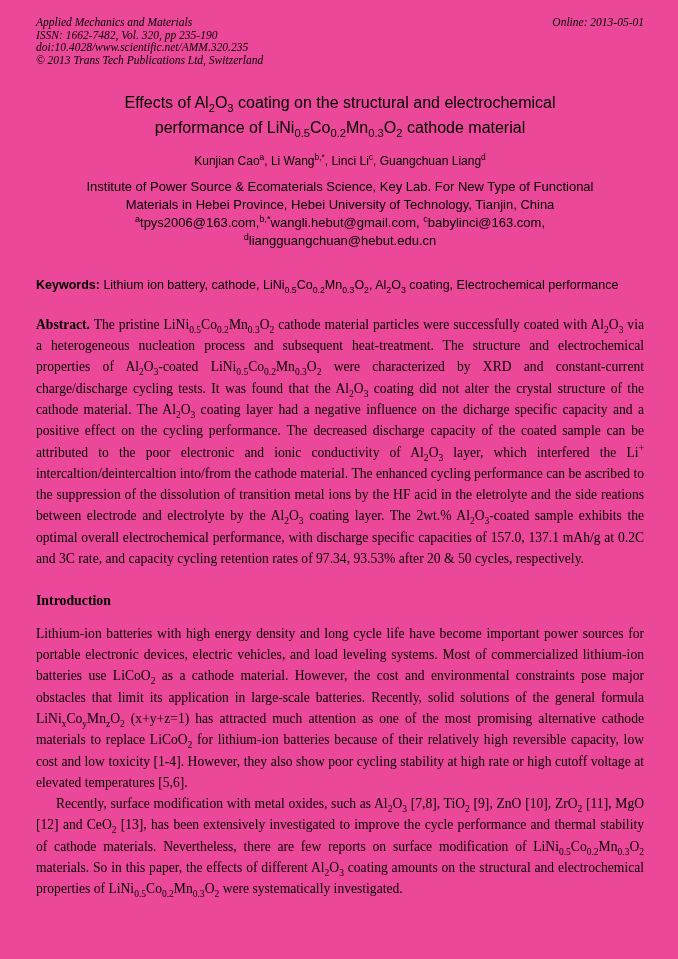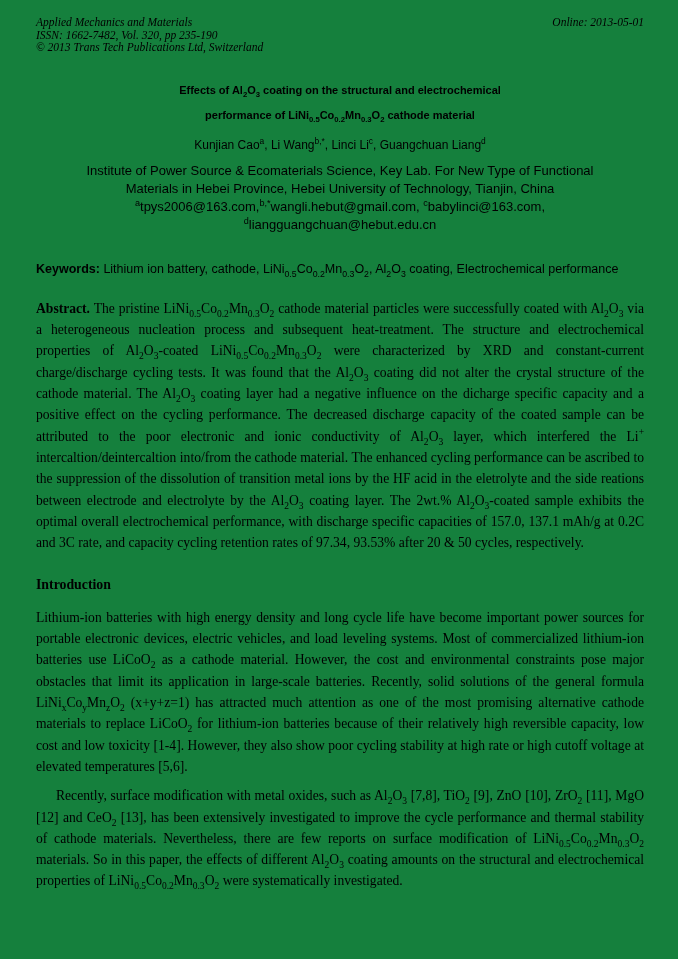--- a/index.html
+++ b/index.html
@@ -1,20 +1,20 @@
 <!DOCTYPE html>
 <html><head>
 <meta charset="utf-8">
 <style>
   html, body { margin: 0; padding: 0; background: #ffffff; }
   .page {
     position: relative;
     width: 678px;
     height: 959px;
-    background: #15803d;
+    background: #ec4899;
     color: #000000;
     box-sizing: border-box;
     padding: 16px 34px 0 36px;
     overflow: hidden;
     font-family: "Liberation Serif", serif;
   }
   
   .header-row {
     display: flex;
     justify-content: space-between;
@@ -24,22 +24,22 @@
     font-size: 11.5px;
     line-height: 12.5px;
   }
   .header-left div { white-space: nowrap; }
   .header-right { white-space: nowrap; }
   
   .title {
     margin-top: 24px;
     text-align: center;
     font-family: "Liberation Sans", sans-serif;
-    font-weight: bold;
-    font-size: 11px;
+    font-weight: normal;
+    font-size: 16px;
     line-height: 25px;
   }
   .authors {
     margin-top: 7px;
     text-align: center;
     font-family: "Liberation Sans", sans-serif;
     font-size: 12px;
     line-height: 20px;
   }
   .affiliation {
@@ -66,35 +66,36 @@
   }
   .abstract { margin-top: 19px; }
   .section-heading {
     margin-top: 21px;
     font-family: "Liberation Serif", serif;
     font-weight: bold;
     font-size: 13.8px;
     line-height: 21px;
   }
   .intro-p1 { margin-top: 4px; }
-  .intro-p2 { text-indent: 20px; margin-top: 8px; }
+  .intro-p2 { text-indent: 20px; margin-top: 0; }
   sub { font-size: 70%; line-height: 0; }
   sup { font-size: 70%; line-height: 0; }
   b { font-weight: bold; }
   p { margin: 0; }
 </style>
 </head>
 <body>
 
 <div class="page">
 
   <div class="header-row">
     <div class="header-left">
       <div>Applied Mechanics and Materials</div>
       <div>ISSN: 1662-7482, Vol. 320, pp 235-190</div>
+      <div>doi:10.4028/www.scientific.net/AMM.320.235</div>
       <div>© 2013 Trans Tech Publications Ltd, Switzerland</div>
     </div>
     <div class="header-right">Online: 2013-05-01</div>
   </div>
 
   <h1 class="title">Effects of Al<sub>2</sub>O<sub>3</sub> coating on the structural and electrochemical<br>performance of LiNi<sub>0.5</sub>Co<sub>0.2</sub>Mn<sub>0.3</sub>O<sub>2</sub> cathode material</h1>
 
   <div class="authors">Kunjian Cao<sup>a</sup>, Li Wang<sup>b,*</sup>, Linci Li<sup>c</sup>, Guangchuan Liang<sup>d</sup></div>
 
   <div class="affiliation">Institute of Power Source &amp; Ecomaterials Science, Key Lab. For New Type of Functional<br>Materials in Hebei Province, Hebei University of Technology, Tianjin, China<br><sup>a</sup>tpys2006@163.com,<sup>b,*</sup>wangli.hebut@gmail.com, <sup>c</sup>babylinci@163.com,<br><sup>d</sup>liangguangchuan@hebut.edu.cn</div>

